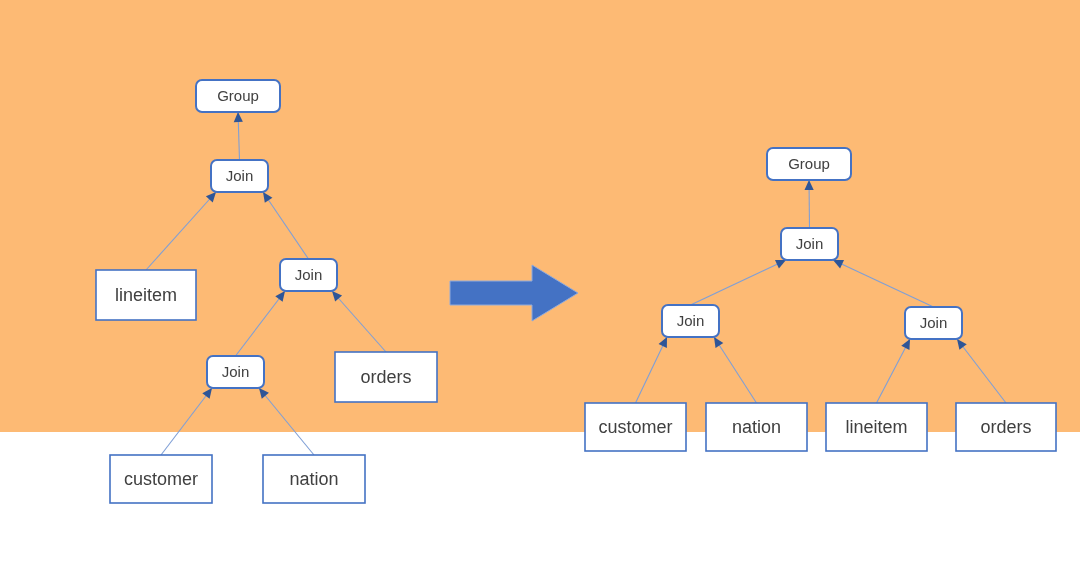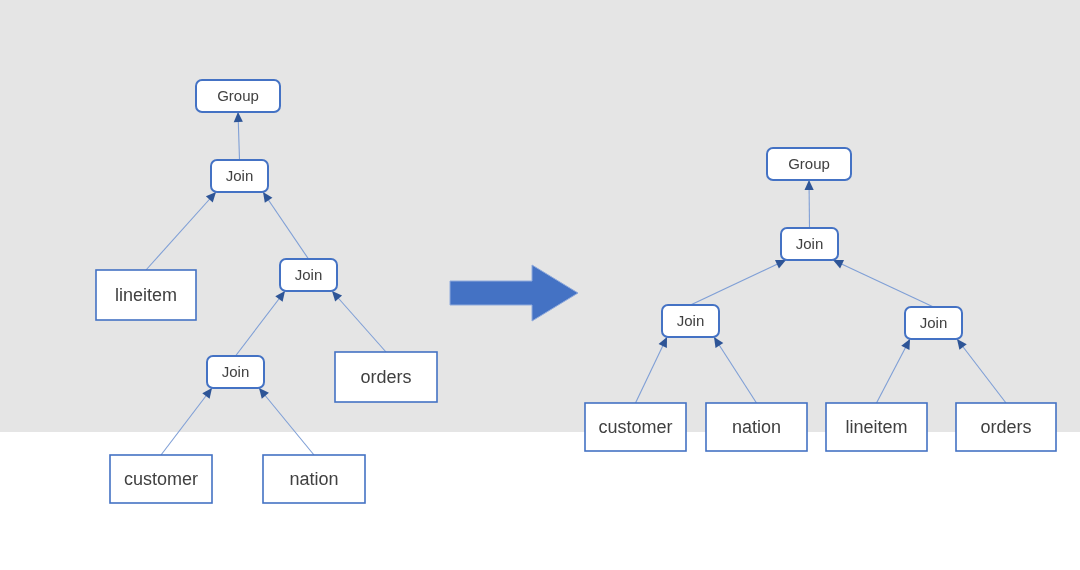--- a/index.html
+++ b/index.html
@@ -10,21 +10,21 @@
   body {
     width: 1080px;
     height: 570px;
     font-family: "Liberation Sans", sans-serif;
     overflow: hidden;
   }
   #diagram-root {
     position: relative;
     width: 1080px;
     height: 432px;
-    background: #e5e5e5;
+    background: #fdba74;
   }
   #diagram-svg {
     position: absolute;
     left: 0;
     top: 0;
     width: 1080px;
     height: 570px;
     display: block;
   }
   .node-label {

